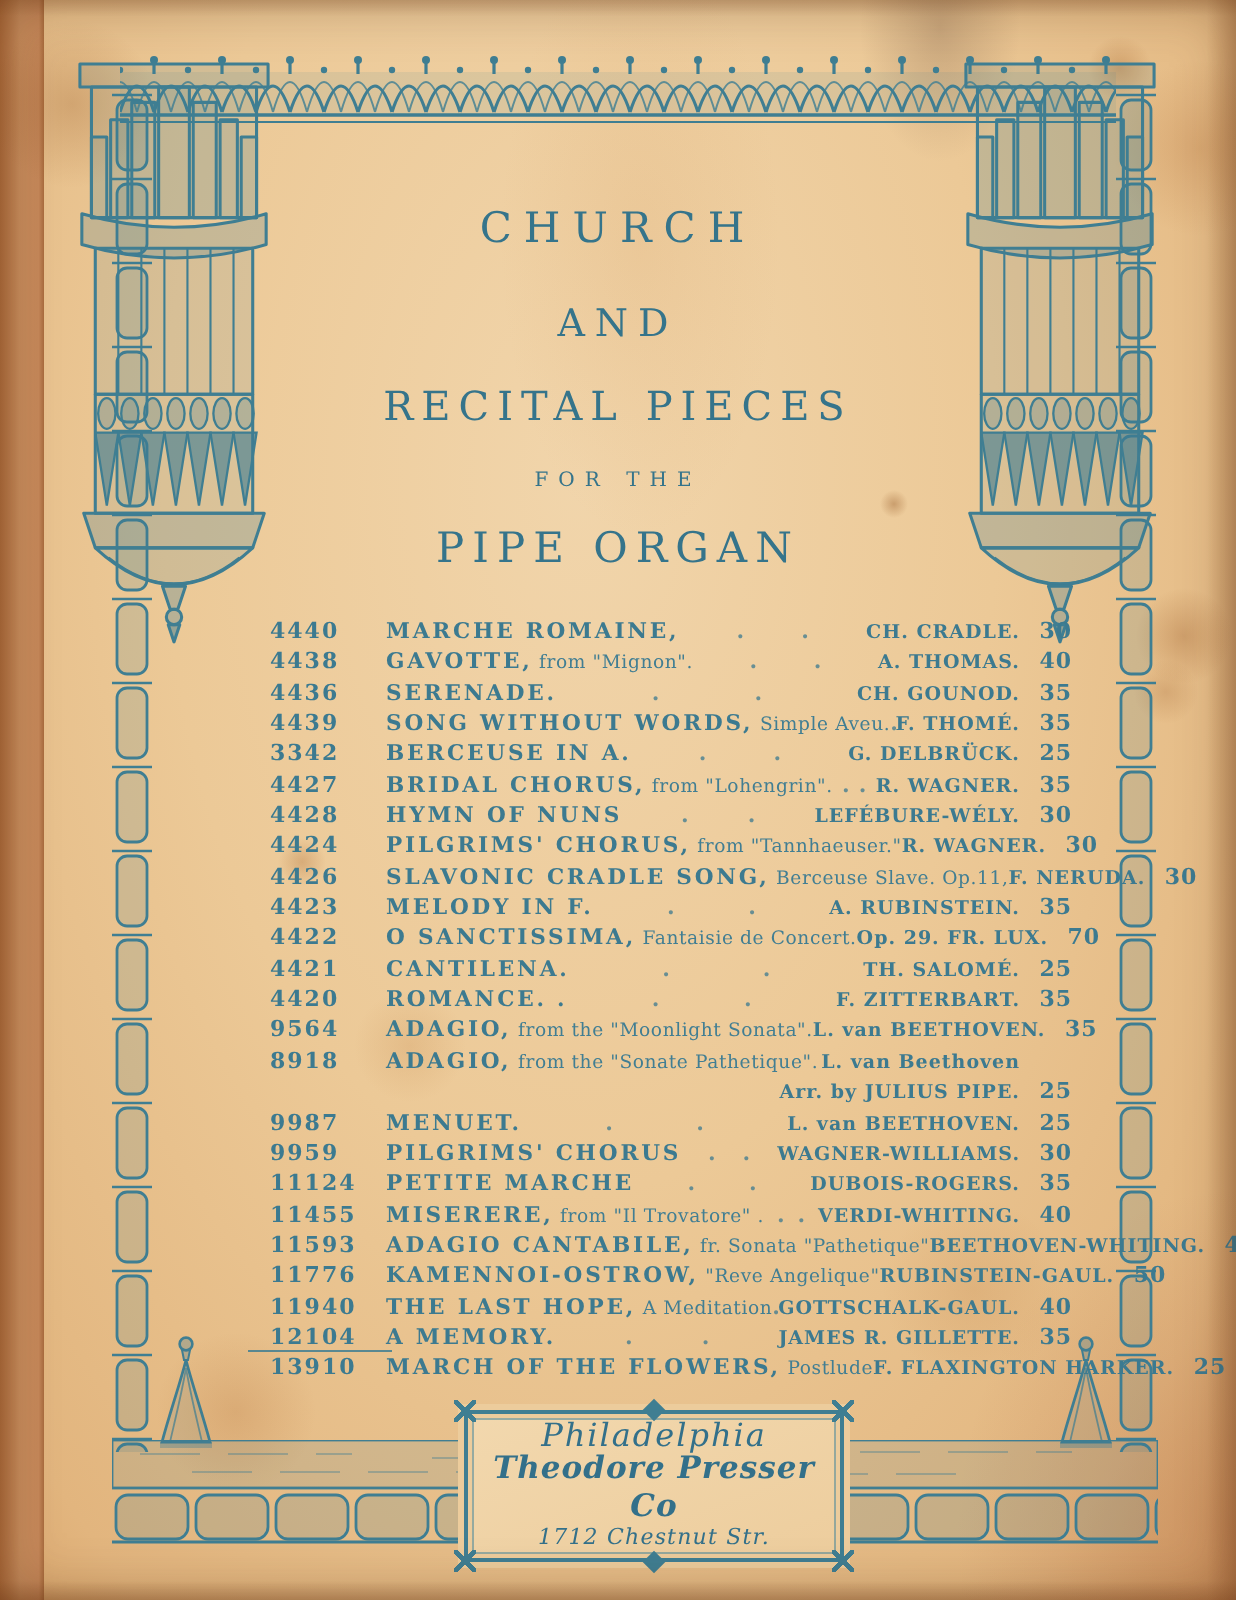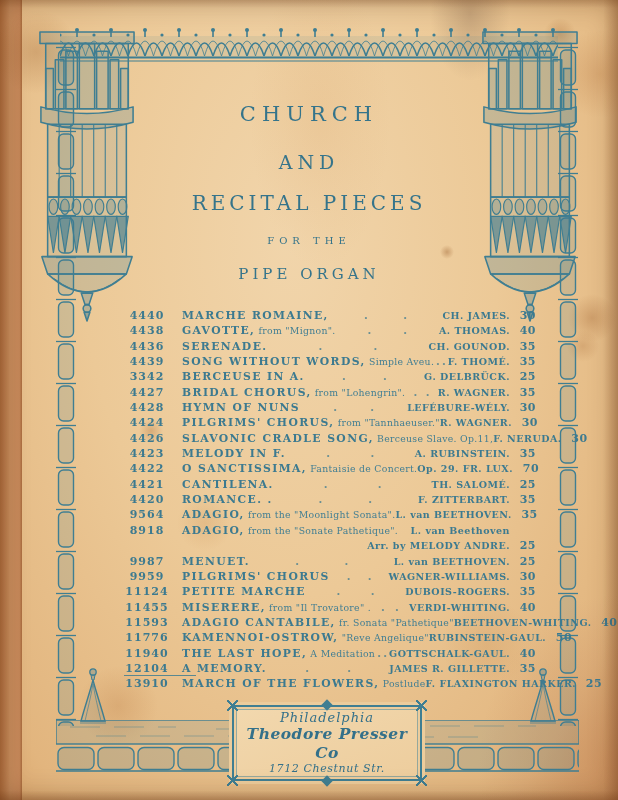--- a/index.html
+++ b/index.html
@@ -34,39 +34,39 @@
     box-shadow:inset 0 0 28px rgba(70,35,8,.38);}
   svg.deco{position:absolute;z-index:3;}
   svg.turret{z-index:4;}
   
   .title-block{position:absolute;left:60px;width:498px;top:102px;z-index:5;
     text-align:center;color:#35748b;font-weight:normal;}
   .t1{font-size:21px;letter-spacing:6px;line-height:25px;}
   .t2{font-size:19px;letter-spacing:5px;line-height:23px;margin-top:24px;}
   .t3{font-size:20px;letter-spacing:4px;line-height:24px;margin-top:17px;}
   .t4{font-size:10px;letter-spacing:5px;line-height:18px;margin-top:17px;}
-  .t5{font-size:15px;letter-spacing:4px;line-height:25px;margin-top:12px;}
+  .t5{font-size:21px;letter-spacing:4px;line-height:25px;margin-top:12px;}
   
   .catalog{position:absolute;left:124px;top:309px;width:412px;z-index:5;color:#3c7a90;}
   .row{position:relative;display:flex;align-items:baseline;height:15.35px;white-space:nowrap;}
-  .row .num{flex:none;width:46px;text-align:center;font-weight:bold;font-size:11px;letter-spacing:1px;margin-right:12px;}
+  .row .num{flex:none;width:46px;text-align:left;font-weight:bold;font-size:11px;letter-spacing:1px;margin-right:12px;margin-left:11px;}
   .row .ttl{flex:none;font-weight:bold;font-size:10.8px;letter-spacing:1.4px;}
   .row .sub{font-weight:normal;font-size:9.3px;letter-spacing:.3px;color:#417e93;}
   .row .spacer{flex:1 1 0;min-width:0;display:flex;justify-content:space-evenly;overflow:hidden;opacity:.75;font-size:11px;font-weight:bold;}
   .row .comp{flex:none;font-weight:bold;font-size:9.5px;letter-spacing:.5px;text-align:right;}
   .row .price{flex:none;width:26px;text-align:right;font-weight:bold;font-size:11px;letter-spacing:.5px;}
   .row.u::after{content:"";position:absolute;left:0;bottom:1px;width:72px;
     border-bottom:1.5px solid rgba(63,126,146,.85);}
   
   .cartouche{position:absolute;left:232px;top:705px;width:186px;height:72px;z-index:6;
     background:linear-gradient(160deg,#f2d8ae,#edcd9d);border:2px solid #3f7e92;
     box-shadow:0 0 0 3px #eccc9c, inset 0 0 0 2px #eccc9c, inset 0 0 0 3px #4a86998c;}
   .cartouche .inner{position:absolute;inset:0;display:flex;flex-direction:column;
     justify-content:center;align-items:center;color:#33708a;text-align:center;}
-  .pub-city{font-style:italic;font-size:13px;letter-spacing:1px;line-height:12px;}
+  .pub-city{font-style:italic;font-size:16px;letter-spacing:1px;line-height:12px;}
   .pub-name{font-style:italic;font-weight:bold;font-size:15.5px;letter-spacing:.5px;line-height:19px;}
   .pub-addr{font-style:italic;font-size:11px;letter-spacing:.6px;line-height:13px;}
   .knot{position:absolute;width:11px;height:11px;background:
     linear-gradient(45deg,transparent 42%,#3f7e92 42%,#3f7e92 58%,transparent 58%),
     linear-gradient(-45deg,transparent 42%,#3f7e92 42%,#3f7e92 58%,transparent 58%);}
   .knot.tl{left:-7px;top:-7px;} .knot.tr{right:-7px;top:-7px;}
   .knot.bl{left:-7px;bottom:-7px;} .knot.br{right:-7px;bottom:-7px;}
   .diam{position:absolute;width:8px;height:8px;background:#3f7e92;transform:rotate(45deg);left:50%;margin-left:-4px;}
   .diam.top{top:-6px;} .diam.bot{bottom:-6px;}
 </style>
@@ -190,21 +190,21 @@
   </div>
 
   <div class="catalog">
       <div class="row">
         <span class="num">4440</span>
         <span class="ttl">MARCHE ROMAINE,</span>
         <span class="spacer">
           <span>.</span>
           <span>.</span>
         </span>
-        <span class="comp">CH. JAMES.</span>
+        <span class="comp">CH. CRADLE.</span>
         <span class="price">30</span>
       </div>
       <div class="row">
         <span class="num">4438</span>
         <span class="ttl">GAVOTTE,<span class="sub"> from "Mignon".</span></span>
         <span class="spacer">
           <span>.</span>
           <span>.</span>
         </span>
         <span class="comp">A. THOMAS.</span>
@@ -322,21 +322,21 @@
         <span class="num">8918</span>
         <span class="ttl">ADAGIO,<span class="sub"> from the "Sonate Pathetique".</span></span>
         <span class="spacer"></span>
         <span class="comp">L. van Beethoven</span>
         <span class="price"></span>
       </div>
       <div class="row">
         <span class="num"></span>
         <span class="ttl"></span>
         <span class="spacer"></span>
-        <span class="comp">Arr. by MELODY ANDRE.</span>
+        <span class="comp">Arr. by JULIUS PIPE.</span>
         <span class="price">25</span>
       </div>
       <div class="row">
         <span class="num">9987</span>
         <span class="ttl">MENUET.</span>
         <span class="spacer">
           <span>.</span>
           <span>.</span>
         </span>
         <span class="comp">L. van BEETHOVEN.</span>

